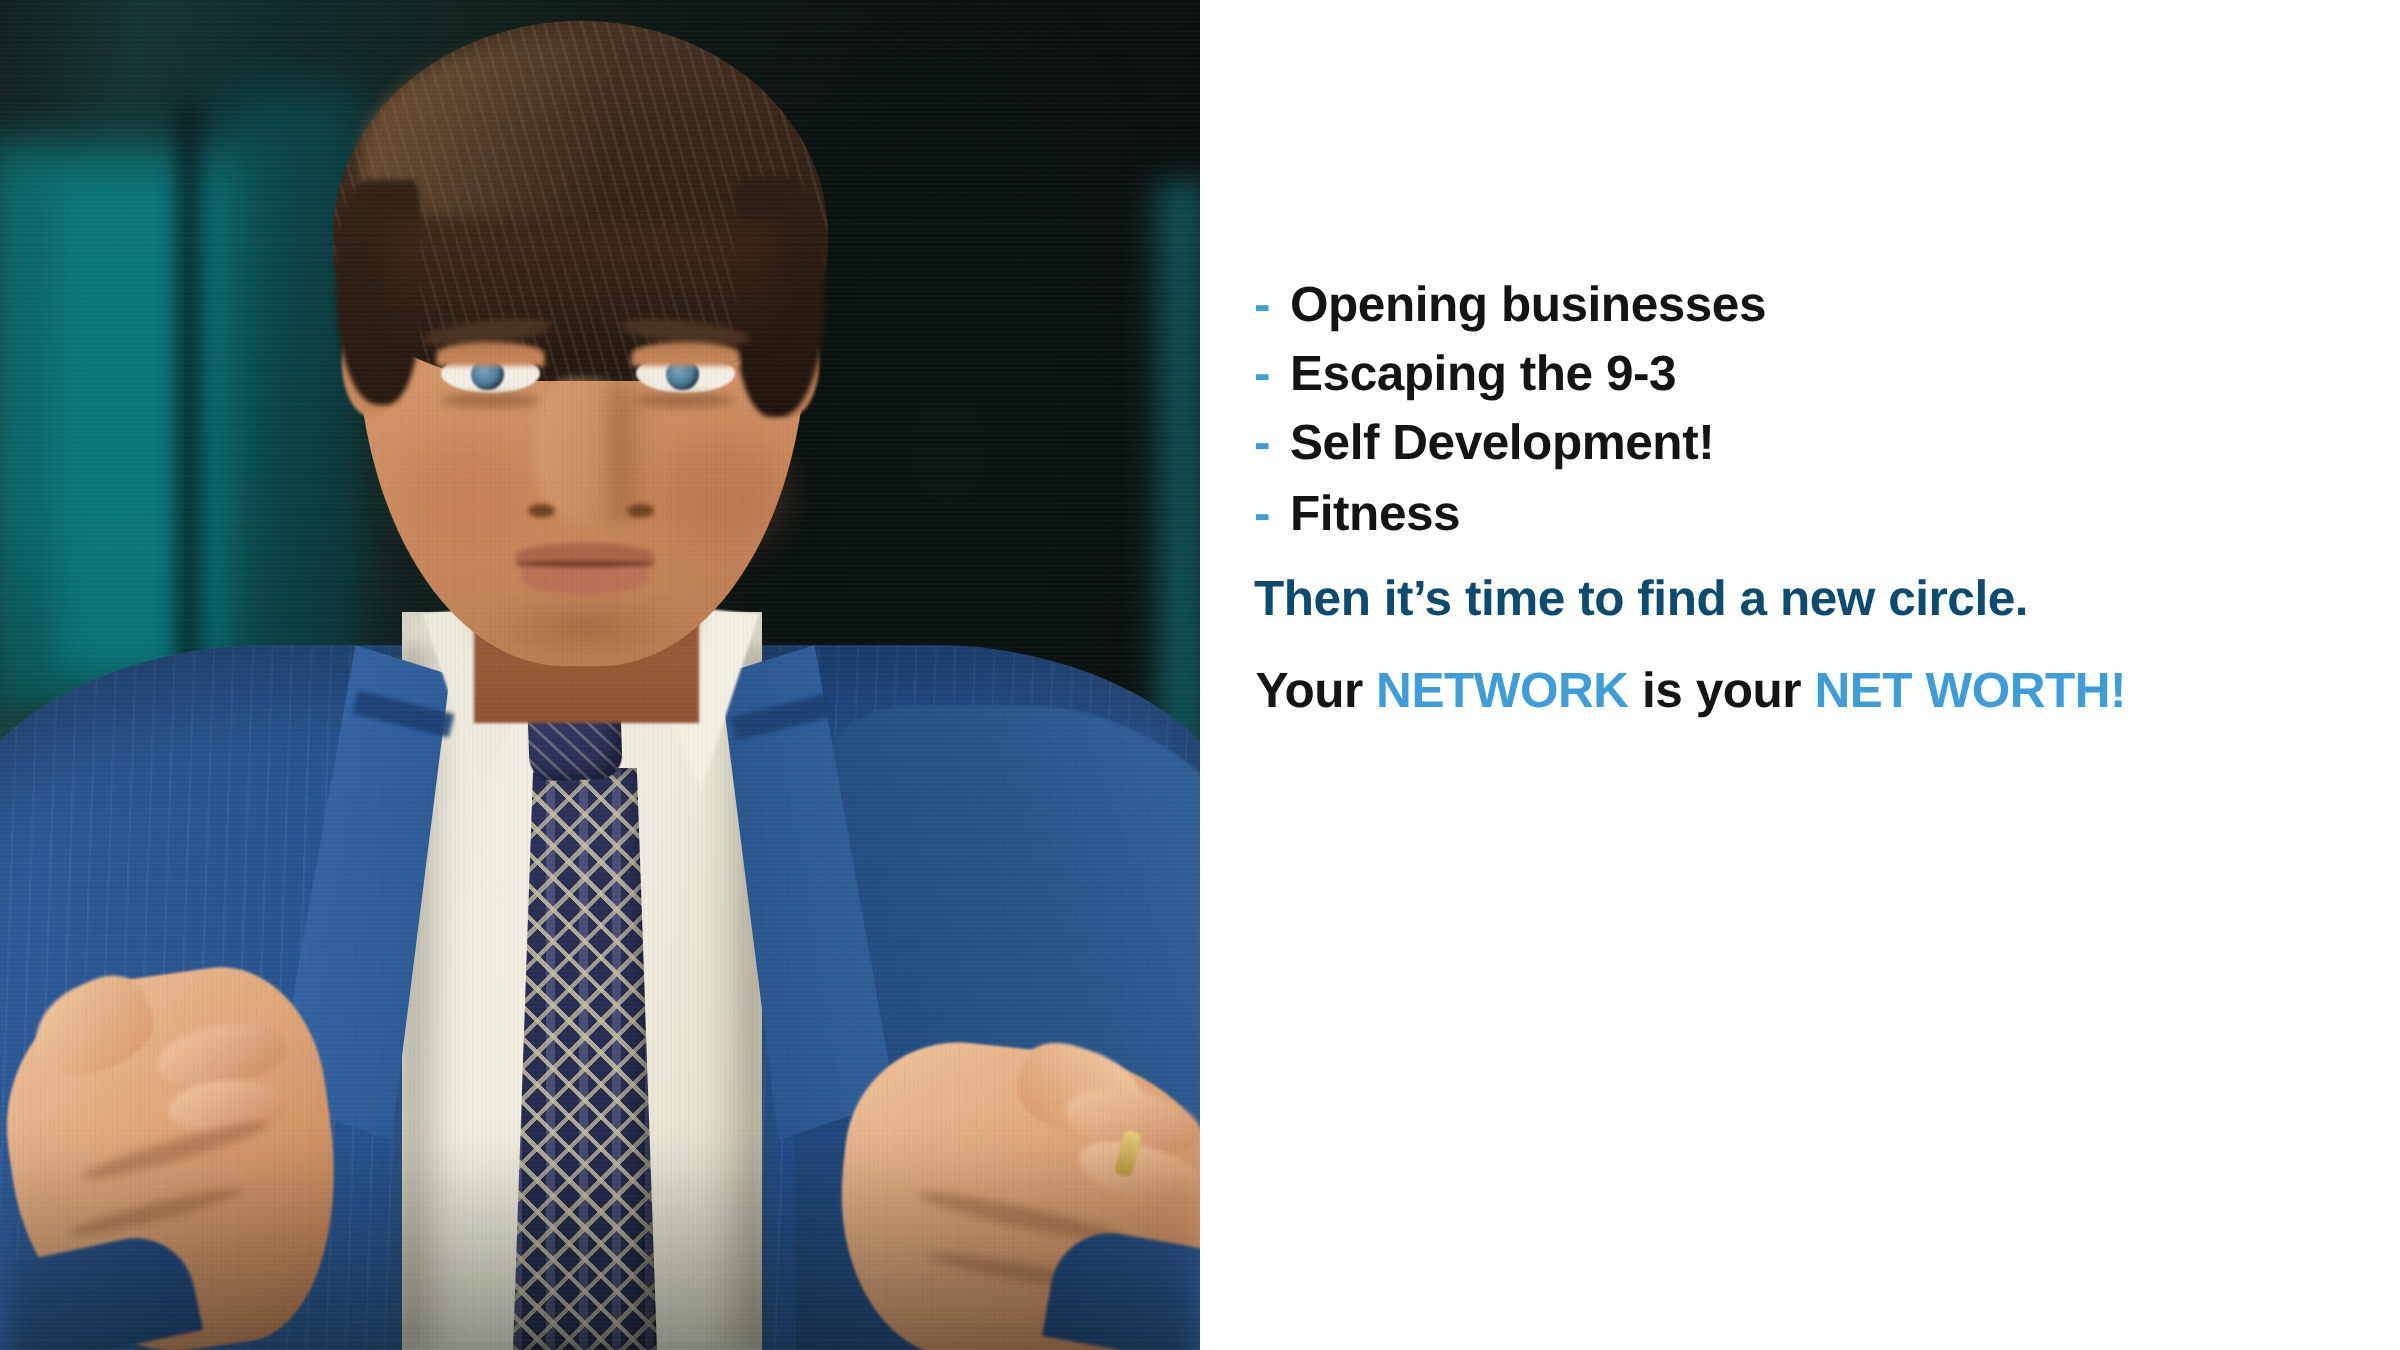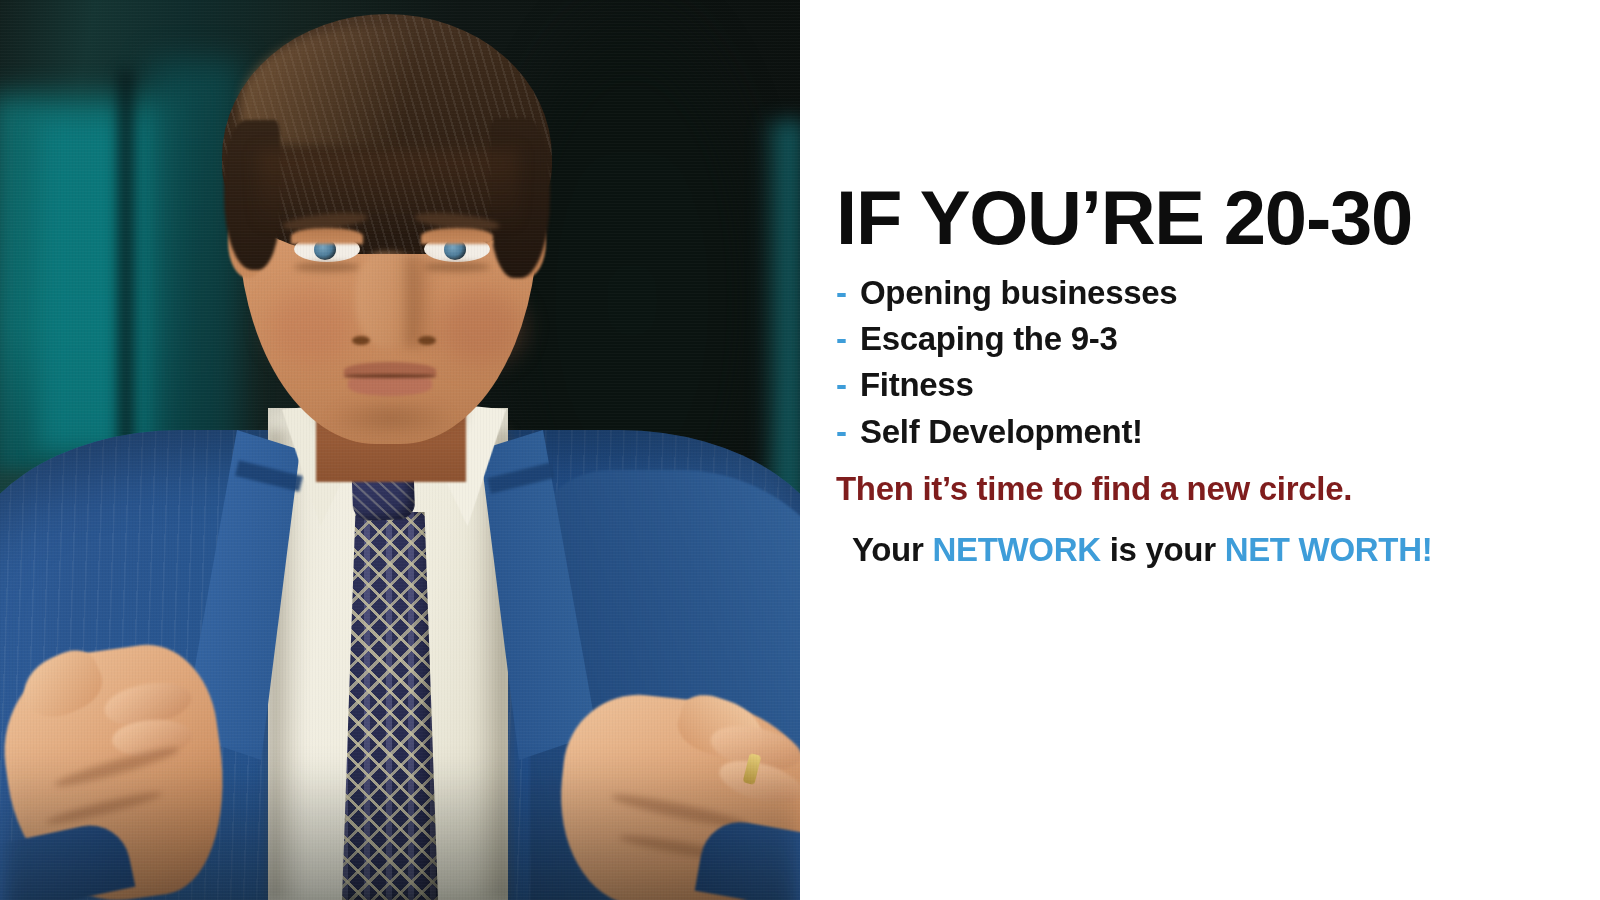--- a/index.html
+++ b/index.html
@@ -615,33 +615,33 @@
   .dash {
     color: #3e9dd9;
     display: inline-block;
     width: 24px;
   }
   .closing {
     font-family: "Liberation Sans", sans-serif;
     font-weight: bold;
     font-size: 33px;
     line-height: 1.2;
-    color: #7f1d1d;
+    color: #0c4a6e;
     letter-spacing: -0.3px;
     margin: 0 0 22px 0;
     white-space: nowrap;
   }
   .cta {
     font-family: "Liberation Sans", sans-serif;
     font-weight: bold;
     font-size: 33px;
     line-height: 1.2;
     color: #141414;
     letter-spacing: -0.3px;
-    margin: 16px;
+    margin: 1px;
     white-space: nowrap;
   }
 </style>
 </head>
 <body>
 
 <div class="meme">
 
   <div class="photo-panel">
     <div class="bg-base"></div>
@@ -733,28 +733,27 @@
       <div class="cuff-r"></div>
     </div>
 
     <div class="bg-bottom-dark"></div>
     <div class="photo-grain"></div>
   </div>
 
   <div class="text-panel">
     <div class="text-inner">
 
-      <h1 class="headline">IF YOU’RE 20-30</h1>
 
 
       <ul class="bullets">
         <li><span class="dash">-</span><span>Opening businesses</span></li>
         <li><span class="dash">-</span><span>Escaping the 9-3</span></li>
+        <li><span class="dash">-</span><span>Self Development!</span></li>
         <li><span class="dash">-</span><span>Fitness</span></li>
-        <li><span class="dash">-</span><span>Self Development!</span></li>
       </ul>
 
       <p class="closing">Then it’s time to find a new circle.</p>
 
       <p class="cta"><span>Your </span><span class="accent">NETWORK</span><span> is your </span><span class="accent">NET WORTH!</span></p>
 
     </div>
   </div>
 
 </div>

